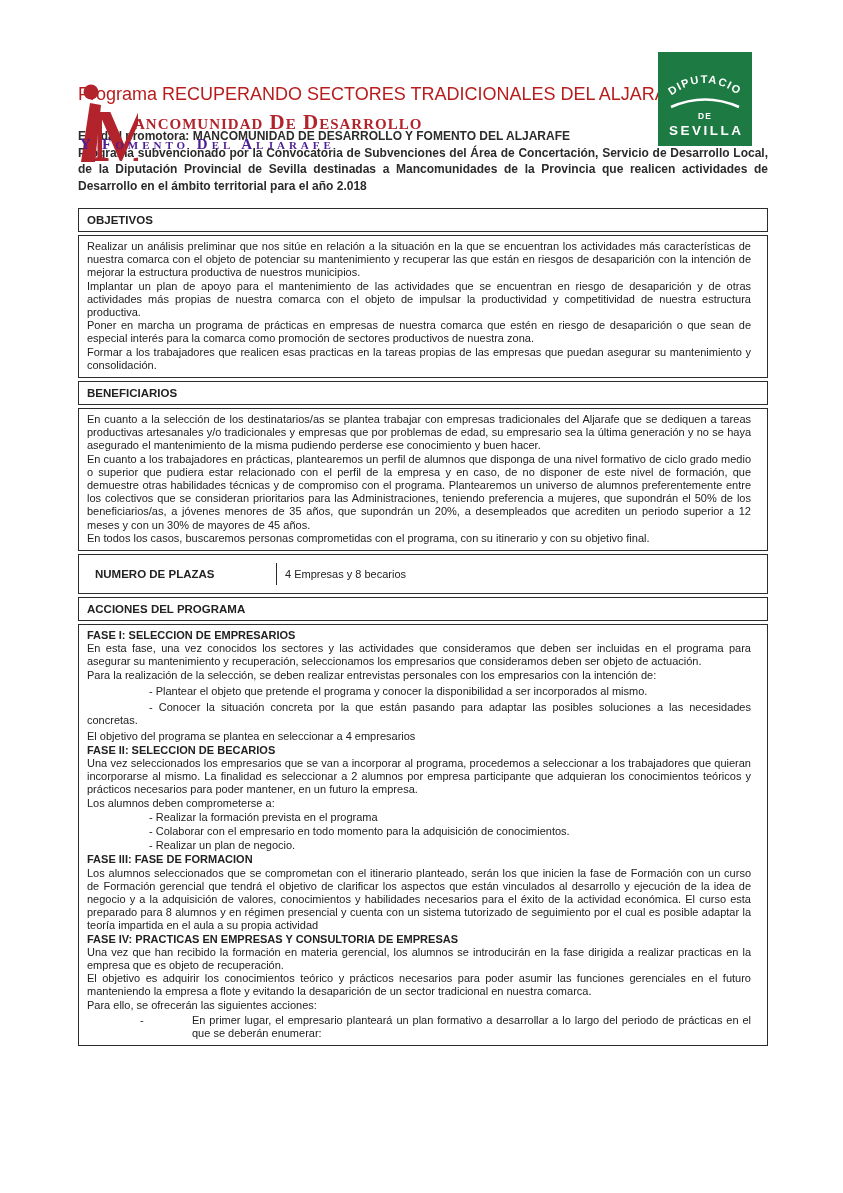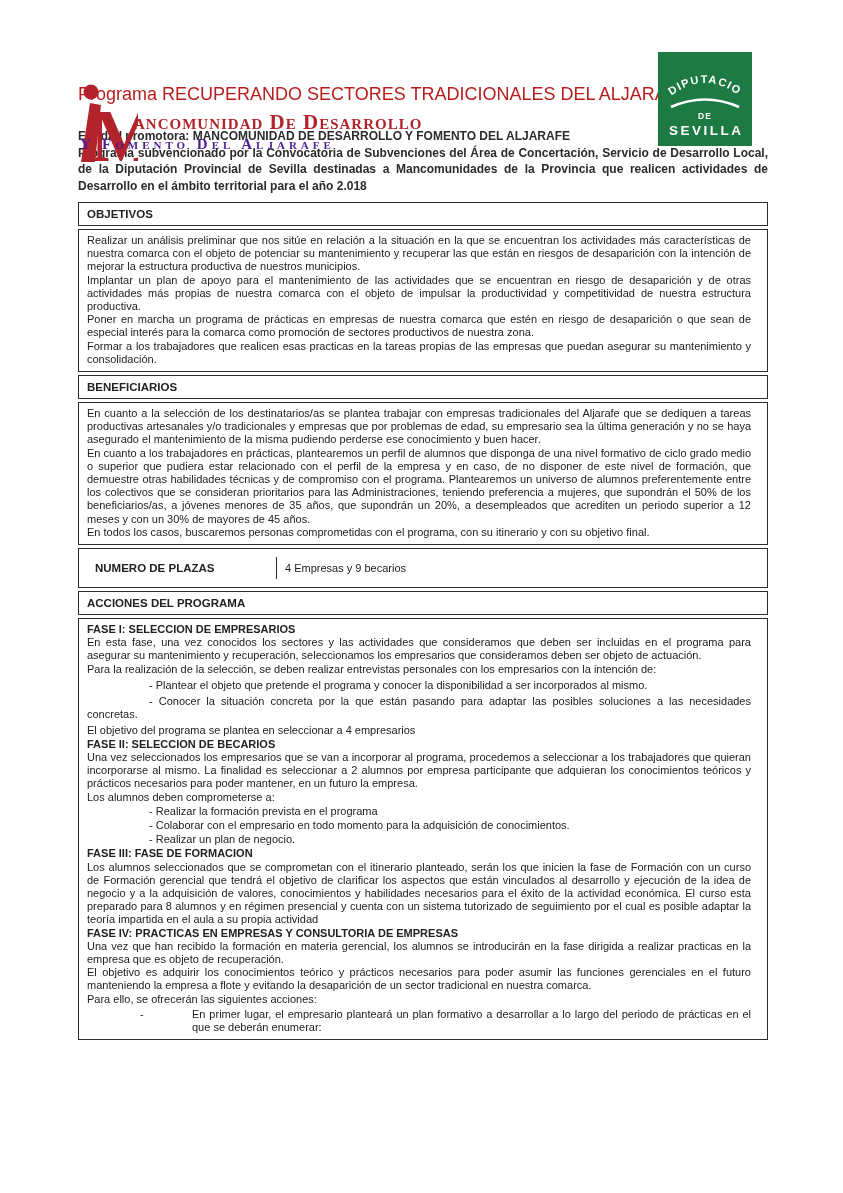--- a/index.html
+++ b/index.html
@@ -32,21 +32,21 @@
   .logo-right{position:absolute;left:658px;top:52px;width:94px;height:94px;}
   
   .doc-title{
     margin:0;padding-top:84px;
     font-size:18px;font-weight:normal;color:#b91c1c;letter-spacing:0px;
   }
   .intro{margin-top:23px;}
   .intro p{margin:0;font-size:12px;font-weight:bold;line-height:16.5px;color:#2b2b2b;}
   .intro .justify{text-align:justify;}
   
-  .doc-table{margin-top:8px;}
+  .doc-table{margin-top:14px;}
   .box{
     border:1.5px solid #2c2c2c;
     margin-bottom:3px;
     box-sizing:border-box;
   }
   .box.head{padding:5px 8px;font-size:11.5px;font-weight:bold;color:#222;}
   .box.body{padding:4px 16px 5px 8px;}
   .box.body p{margin:0;font-size:11px;line-height:13.2px;text-align:justify;color:#222;}
   .bullet{text-indent:62px;margin:3px 0 !important;}
   .tight-bullet{text-indent:62px;margin:1px 0 !important;}
@@ -111,21 +111,21 @@
 
     <div class="box head">BENEFICIARIOS</div>
     <div class="box body">
       <p>En cuanto a la selección de los destinatarios/as se plantea trabajar con empresas tradicionales del Aljarafe que se dediquen a tareas productivas artesanales y/o tradicionales y empresas que por problemas de edad, su empresario sea la última generación y no se haya asegurado el mantenimiento de la misma pudiendo perderse ese conocimiento y buen hacer.</p>
       <p>En cuanto a los trabajadores en prácticas, plantearemos un perfil de alumnos que disponga de una nivel formativo de ciclo grado medio o superior que pudiera estar relacionado con el perfil de la empresa y en caso, de no disponer de este nivel de formación, que demuestre otras habilidades técnicas y de compromiso con el programa. Plantearemos un universo de alumnos preferentemente entre los colectivos que se consideran prioritarios para las Administraciones, teniendo preferencia a mujeres, que supondrán el 50% de los beneficiarios/as, a jóvenes menores de 35 años, que supondrán un 20%, a desempleados que acrediten un periodo superior a 12 meses y con un 30% de mayores de 45 años.</p>
       <p>En todos los casos, buscaremos personas comprometidas con el programa, con su itinerario y con su objetivo final.</p>
     </div>
 
     <div class="box plazas">
       <div class="cell-label">NUMERO DE PLAZAS</div>
-      <div class="cell-value">4 Empresas y 9 becarios</div>
+      <div class="cell-value">4 Empresas y 8 becarios</div>
     </div>
 
     <div class="box head">ACCIONES DEL PROGRAMA</div>
     <div class="box body">
 
       <p class="fase-title">FASE I: SELECCION DE EMPRESARIOS</p>
       <p>En esta fase, una vez conocidos los sectores y las actividades que consideramos que deben ser incluidas en el programa para asegurar su mantenimiento y recuperación, seleccionamos los empresarios que consideramos deben ser objeto de actuación.</p>
       <p>Para la realización de la selección, se deben realizar entrevistas personales con los empresarios con la intención de:</p>
       <p class="bullet">- Plantear el objeto que pretende el programa y conocer la disponibilidad a ser incorporados al mismo.</p>
       <p class="bullet">- Conocer la situación concreta por la que están pasando para adaptar las posibles soluciones a las necesidades concretas.</p>

